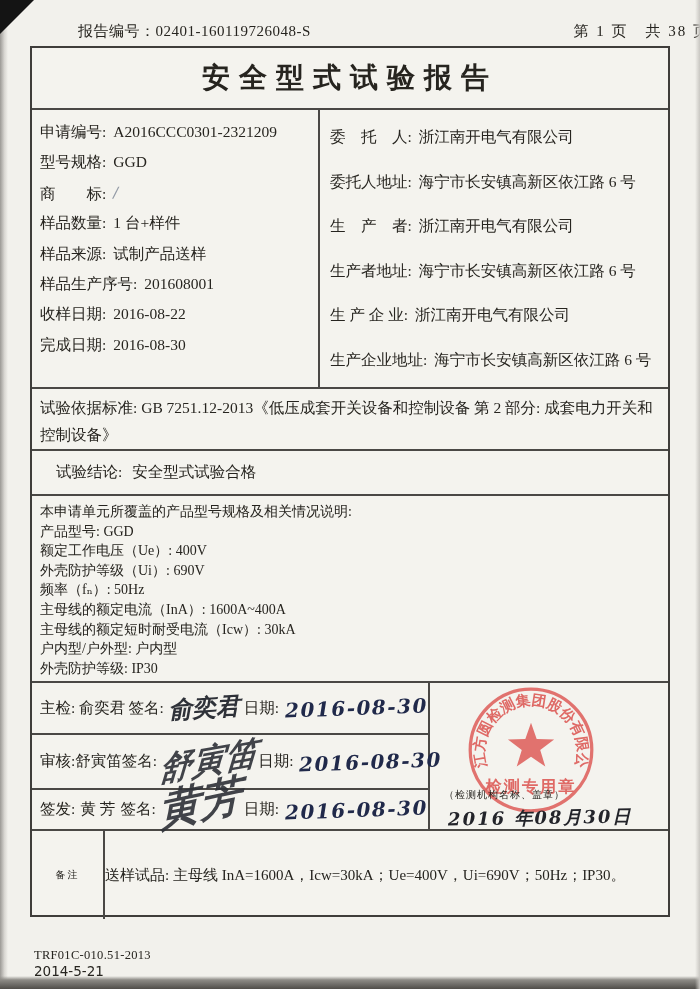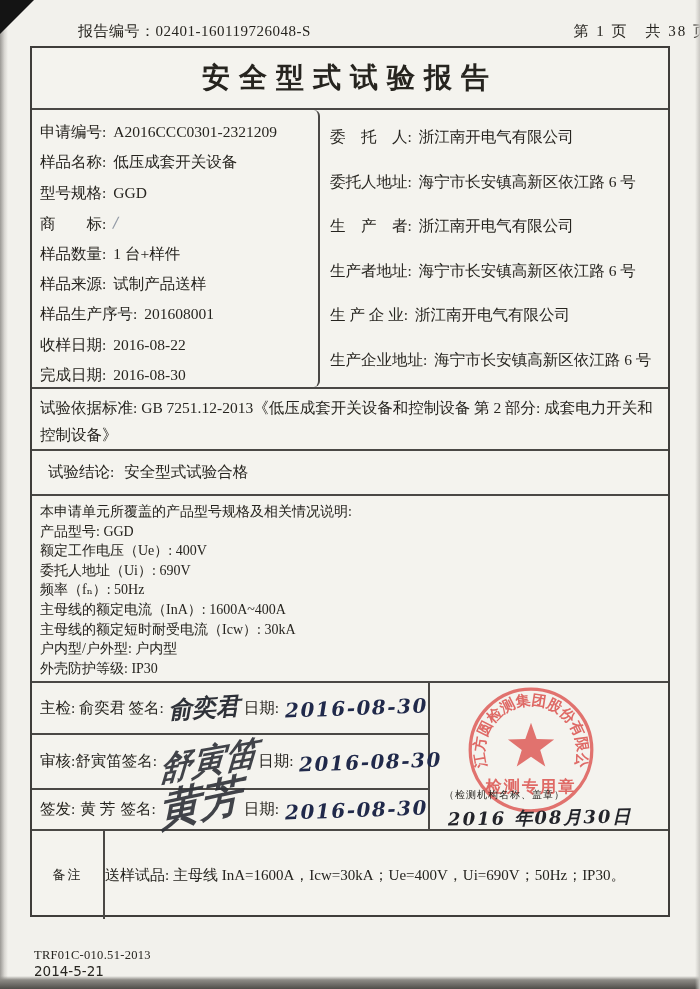--- a/index.html
+++ b/index.html
@@ -26,29 +26,29 @@
   .doc{position:absolute;top:46px;left:30px;width:640px;height:871px;
     border:2px solid #3f3d3a;box-sizing:border-box;background:#f4f3ee;}
   .row{box-sizing:border-box;border-top:2px solid #4a4845;}
   .row:first-child{border-top:none;}
 
   .title-row{height:60px;display:flex;align-items:center;justify-content:center;
     font-size:28px;font-weight:600;letter-spacing:9px;}
 
   .info-row{height:279px;display:flex;}
   .col-left{width:288px;box-sizing:border-box;border-right:2px solid #4a4845;
-    padding:7px 0 0 8px;border-radius:6px;}
+    padding:7px 0 0 8px;}
   .col-left .fline{height:30.4px;line-height:30.4px;font-size:15.5px;white-space:nowrap;}
   .col-right{flex:1;padding:5px 0 0 10px;}
   .col-right .fline{height:44.6px;line-height:44.6px;font-size:15.5px;white-space:nowrap;}
   .fline .val{margin-left:7px;}
   .pencil{color:#939aa6;font-size:19px;display:inline-block;transform:rotate(8deg);font-weight:600;}
 
   .standard-row{height:62px;padding:5px 10px 0 8px;font-size:15.5px;line-height:27px;}
-  .conclusion-row{height:45px;padding:0 16px;display:flex;align-items:center;font-size:15.5px;}
+  .conclusion-row{height:45px;padding:0 24px;display:flex;align-items:center;font-size:15.5px;}
   .conclusion-row .val{margin-left:10px;}
 
   .coverage-row{height:187px;padding:6px 8px 0 8px;font-size:14px;}
   .coverage-row div{height:19.6px;line-height:19.6px;white-space:nowrap;}
 
   .sig-row{height:148px;display:flex;}
   .sig-left{width:398px;box-sizing:border-box;border-right:2px solid #4a4845;}
   .sig-line{box-sizing:border-box;display:flex;align-items:center;padding-left:8px;
     font-size:15.5px;position:relative;overflow:visible;white-space:nowrap;justify-content:space-between;}
   .sig-line.s1{height:50px;}
@@ -66,21 +66,21 @@
 
   .sig-right{flex:1;position:relative;overflow:visible;}
   .seal{position:absolute;left:25px;top:-9px;width:152px;height:152px;}
   .seal-caption{position:absolute;left:14px;top:105px;font-size:10px;letter-spacing:1px;}
   .seal-date{position:absolute;left:18px;top:123px;font-family:"DejaVu Serif",serif;
     font-style:italic;font-weight:600;font-size:18px;color:#23242a;letter-spacing:2px;
     transform:rotate(-1deg);}
 
   .remark-row{height:90px;display:flex;}
   .remark-label{width:73px;box-sizing:border-box;border-right:2px solid #4a4845;
-    display:flex;align-items:center;justify-content:center;font-size:13px;letter-spacing:2px;}
+    display:flex;align-items:center;justify-content:center;font-size:10px;letter-spacing:2px;}
   .remark-text{flex:1;display:flex;align-items:center;padding-left:0;font-size:15px;}
 
   .footer{position:absolute;top:948px;left:34px;width:634px;display:flex;
     justify-content:space-between;align-items:baseline;flex-direction:column;}
   .footer .fleft{font-size:12.5px;letter-spacing:.3px;}
   .footer .fright{font-family:"DejaVu Sans","Liberation Sans",sans-serif;font-size:13.5px;}
 </style>
 </head>
 <body>
 
@@ -97,21 +97,20 @@
     <div class="hright">第 1 页　共 38 页</div>
   </div>
 
   <div class="doc">
 
     <div class="row title-row">安全型式试验报告</div>
 
     <div class="row info-row">
       <div class="col-left">
         <div class="fline"><span>申请编号:</span><span class="val">A2016CCC0301-2321209</span></div>
-        <div class="fline"><span>样品名称:</span><span class="val">低压成套开关设备</span></div>
         <div class="fline"><span>型号规格:</span><span class="val">GGD</span></div>
         <div class="fline"><span>商　　标:</span><span class="val pencil">/</span></div>
         <div class="fline"><span>样品数量:</span><span class="val">1 台+样件</span></div>
         <div class="fline"><span>样品来源:</span><span class="val">试制产品送样</span></div>
         <div class="fline"><span>样品生产序号:</span><span class="val">201608001</span></div>
         <div class="fline"><span>收样日期:</span><span class="val">2016-08-22</span></div>
         <div class="fline"><span>完成日期:</span><span class="val">2016-08-30</span></div>
       </div>
       <div class="col-right">
         <div class="fline"><span>委　托　人:</span><span class="val">浙江南开电气有限公司</span></div>
@@ -130,21 +129,21 @@
 
     <div class="row conclusion-row">
       <span>试验结论:</span>
       <span class="val">安全型式试验合格</span>
     </div>
 
     <div class="row coverage-row">
       <div>本申请单元所覆盖的产品型号规格及相关情况说明:</div>
       <div>产品型号: GGD</div>
       <div>额定工作电压（Ue）:    400V</div>
-      <div>委托人地址（Ui）:    690V</div>
+      <div>外壳防护等级（Ui）:    690V</div>
       <div>频率（fₙ）: 50Hz</div>
       <div>主母线的额定电流（InA）:    1600A~400A</div>
       <div>主母线的额定短时耐受电流（Icw）:    30kA</div>
       <div>户内型/户外型:    户内型</div>
       <div>外壳防护等级:    IP30</div>
     </div>
 
     <div class="row sig-row">
       <div class="sig-left">
         <div class="sig-line s1">

